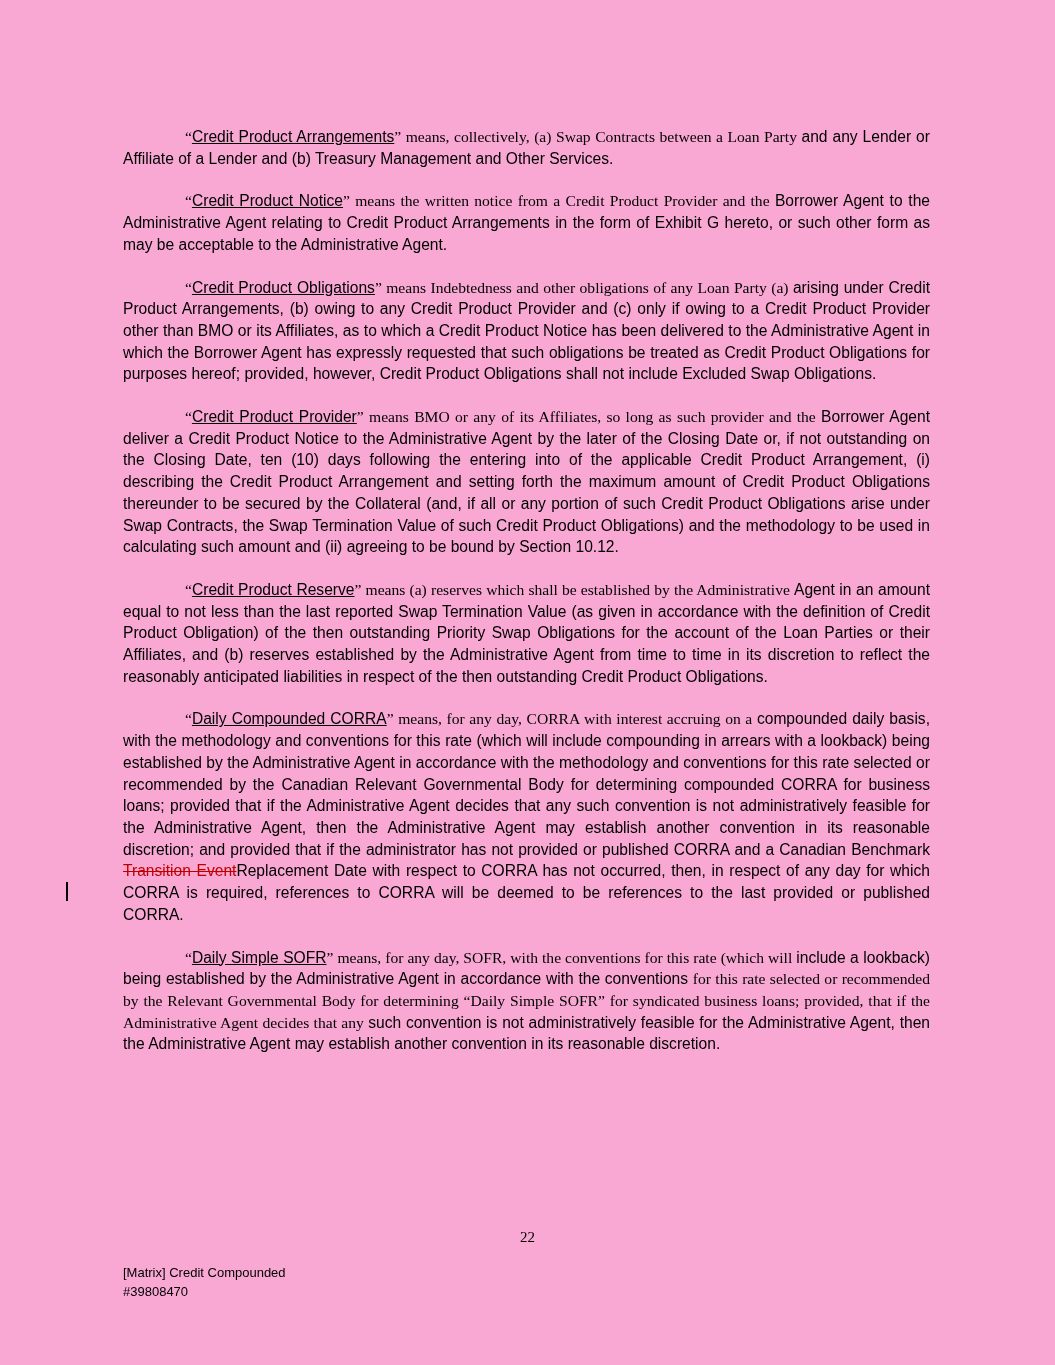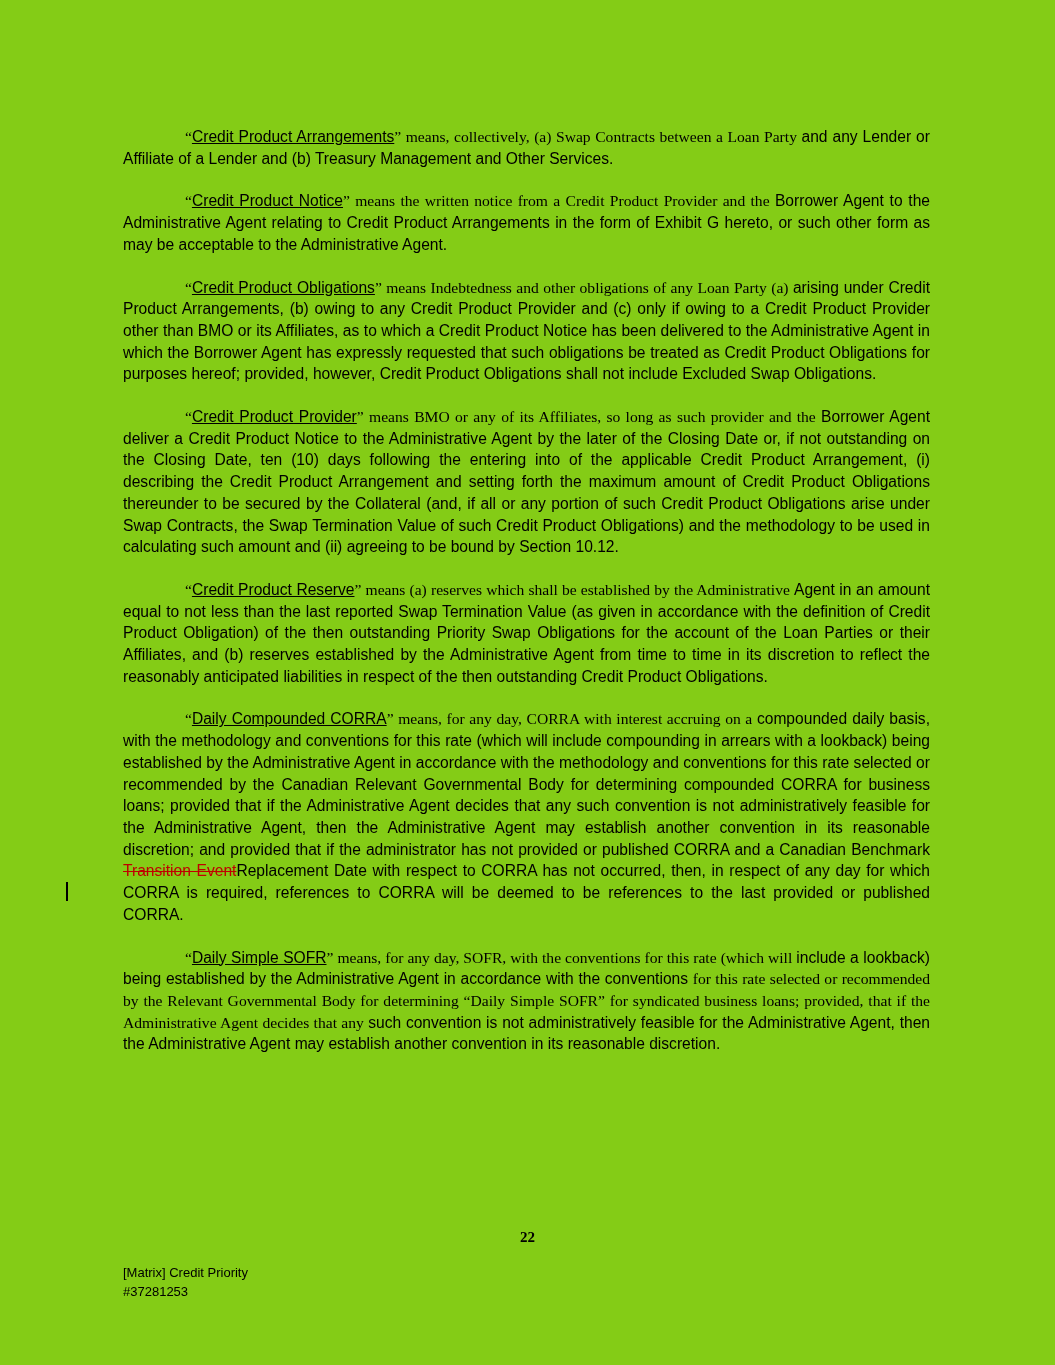--- a/index.html
+++ b/index.html
@@ -1,20 +1,20 @@
 <!DOCTYPE html>
 <html><head>
 <meta charset="utf-8">
 <style>
   html, body { margin: 0; padding: 0; background: #ffffff; }
   .page {
     position: relative;
     width: 1055px;
     height: 1365px;
-    background: #84cc16;
+    background: #f9a8d4;
     color: #000000;
     font-family: "Liberation Sans", sans-serif;
     overflow: hidden;
   }
   .content {
     position: absolute;
     left: 123px;
     top: 126px;
     width: 807px;
     font-size: 15.6px;
@@ -39,21 +39,20 @@
     display: block;
   }
   .page-number {
     position: absolute;
     top: 1229px;
     left: 0;
     width: 1055px;
     text-align: center;
     font-size: 15px;
     font-family: "Liberation Serif", serif;
-    font-weight: bold;
   }
   .footer {
     position: absolute;
     left: 123px;
     top: 1263px;
     font-size: 13px;
     line-height: 19px;
   }
 </style>
 </head>
@@ -64,16 +63,16 @@
       <p class="para"><span class="r-serif">“</span><span class="r-term">Credit Product Arrangements</span><span class="r-serif">” means, collectively, (a) Swap Contracts between a Loan Party </span><span>and any Lender or Affiliate of a Lender and (b) Treasury Management and Other Services.</span></p>
       <p class="para"><span class="r-serif">“</span><span class="r-term">Credit Product Notice</span><span class="r-serif">” means the written notice from a Credit Product Provider and the </span><span>Borrower Agent to the Administrative Agent relating to Credit Product Arrangements in the form of </span><span class="r-u">Exhibit G</span><span> hereto, or such other form as may be acceptable to the Administrative Agent.</span></p>
       <p class="para"><span class="r-serif">“</span><span class="r-term">Credit Product Obligations</span><span class="r-serif">” means Indebtedness and other obligations of any Loan Party (a) </span><span>arising under Credit Product Arrangements, (b) owing to any Credit Product Provider and (c) only if owing to a Credit Product Provider other than BMO or its Affiliates, as to which a Credit Product Notice has been delivered to the Administrative Agent in which the Borrower Agent has expressly requested that such obligations be treated as Credit Product Obligations for purposes hereof; </span><span class="r-u">provided</span><span>, </span><span class="r-u">however</span><span>, Credit Product Obligations shall not include Excluded Swap Obligations.</span></p>
       <p class="para"><span class="r-serif">“</span><span class="r-term">Credit Product Provider</span><span class="r-serif">” means BMO or any of its Affiliates, so long as such provider and the </span><span>Borrower Agent deliver a Credit Product Notice to the Administrative Agent by the later of the Closing Date or, if not outstanding on the Closing Date, ten (10) days following the entering into of the applicable Credit Product Arrangement, (i) describing the Credit Product Arrangement and setting forth the maximum amount of Credit Product Obligations thereunder to be secured by the Collateral (and, if all or any portion of such Credit Product Obligations arise under Swap Contracts, the Swap Termination Value of such Credit Product Obligations) and the methodology to be used in calculating such amount and (ii) agreeing to be bound by </span><span class="r-u">Section 10.12</span><span>.</span></p>
       <p class="para"><span class="r-serif">“</span><span class="r-term">Credit Product Reserve</span><span class="r-serif">” means (a) reserves which shall be established by the Administrative </span><span>Agent in an amount equal to not less than the last reported Swap Termination Value (as given in accordance with the definition of Credit Product Obligation) of the then outstanding Priority Swap Obligations for the account of the Loan Parties or their Affiliates, and (b) reserves established by the Administrative Agent from time to time in its discretion to reflect the reasonably anticipated liabilities in respect of the then outstanding Credit Product Obligations.</span></p>
       <p class="para"><span class="r-serif">“</span><span class="r-term">Daily Compounded CORRA</span><span class="r-serif">” means, for any day, CORRA with interest accruing on a </span><span>compounded daily basis, with the methodology and conventions for this rate (which will include compounding in arrears with a lookback) being established by the Administrative Agent in accordance with the methodology and conventions for this rate selected or recommended by the Canadian Relevant Governmental Body for determining compounded CORRA for business loans; provided that if the Administrative Agent decides that any such convention is not administratively feasible for the Administrative Agent, then the Administrative Agent may establish another convention in its reasonable discretion; and provided that if the administrator has not provided or published CORRA and a Canadian Benchmark </span><span class="r-strike" style="color: rgb(192, 0, 0);">Transition Event</span><span class="r-u">Replacement Date</span><span> with respect to CORRA has not occurred, then, in respect of any day for which CORRA is required, references to CORRA will be deemed to be references to the last provided or published CORRA.</span><span class="change-bar" style="top: 174px;"></span></p>
       <p class="para"><span class="r-serif">“</span><span class="r-term">Daily Simple SOFR</span><span class="r-serif">” means, for any day, SOFR, with the conventions for this rate (which will </span><span>include a lookback) being established by the Administrative Agent in accordance with the conventions </span><span class="r-serif">for this rate selected or recommended by the Relevant Governmental Body for determining “Daily Simple SOFR” for syndicated business loans; provided, that if the Administrative Agent decides that any </span><span>such convention is not administratively feasible for the Administrative Agent, then the Administrative Agent may establish another convention in its reasonable discretion.</span></p>
     </div>
   <div class="page-number">22</div>
   <div class="footer">
-    <div>[Matrix] Credit Priority</div>
-    <div>#37281253</div>
+    <div>[Matrix] Credit Compounded</div>
+    <div>#39808470</div>
   </div>
 </div>
 
 </body></html>

